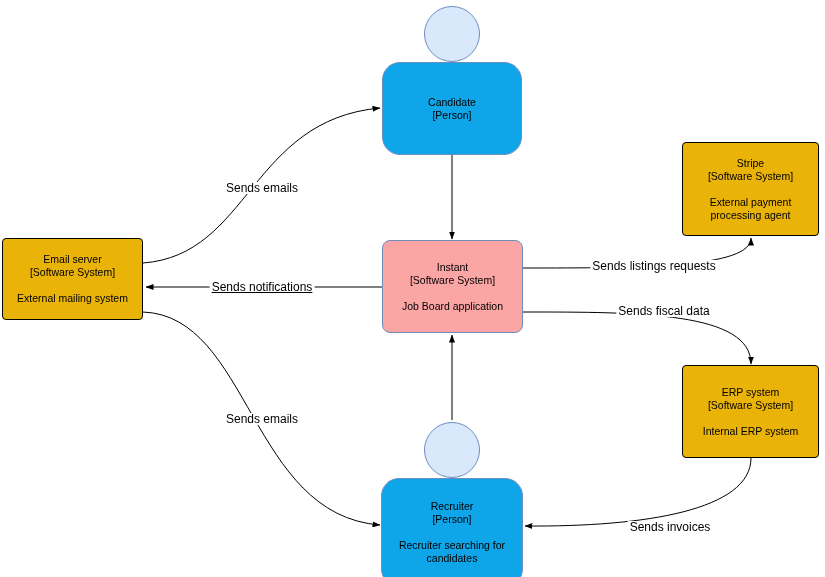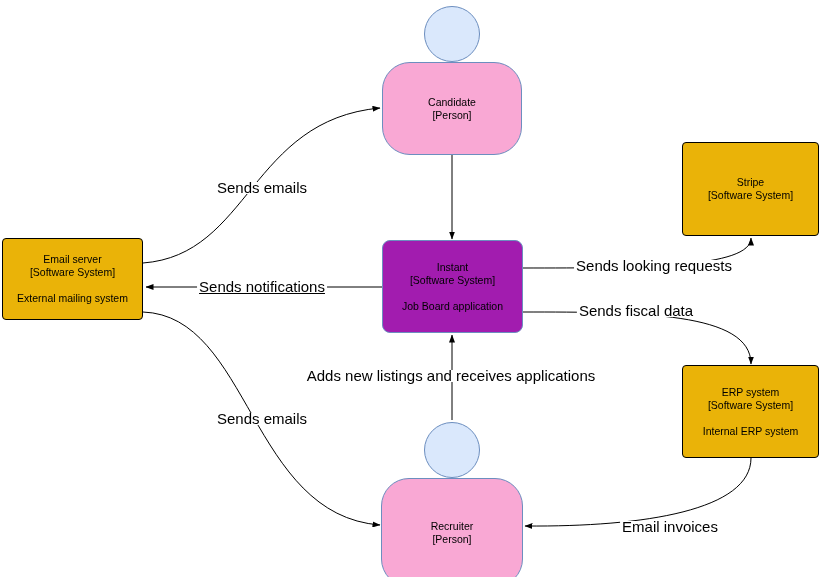--- a/index.html
+++ b/index.html
@@ -21,51 +21,51 @@
     flex-direction: column;
     align-items: center;
     justify-content: center;
     text-align: center;
     font-size: 10.5px;
     line-height: 13px;
     color: #000000;
     padding: 0 2px;
   }
   .person-body {
-    background: #f9a8d4;
+    background: #0ea5e9;
     border: 1px solid #6c8ebf;
-    border-radius: 28px;
+    border-radius: 18px;
   }
   .system-white {
     background: #eab308;
     border: 1px solid #000000;
     border-radius: 4px;
   }
   .system-blue {
-    background: #a21caf;
+    background: #fca5a5;
     border: 1px solid #6c8ebf;
     border-radius: 8px;
   }
   .head {
     position: absolute;
     width: 56px;
     height: 56px;
     border-radius: 50%;
     background: #dae8fc;
     border: 1px solid #6c8ebf;
     box-sizing: border-box;
   }
   .node-desc { margin-top: 13px; }
 
   .edge-label {
     position: absolute;
     transform: translate(-50%, -50%);
     background: #ffffff;
     color: #000000;
-    font-size: 15px;
+    font-size: 12px;
     line-height: 12px;
     white-space: nowrap;
     padding: 0 2px;
   }
 </style>
 </head>
 <body>
 
 <div class="canvas">
 
@@ -101,34 +101,35 @@
 
   <div class="node system-white" style="left:2px; top:238px; width:141px; height:82px;">
     <div>Email server</div>
     <div>[Software System]</div>
     <div class="node-desc">External mailing system</div>
   </div>
 
   <div class="node system-white" style="left:682px; top:142px; width:137px; height:94px;">
     <div>Stripe</div>
     <div>[Software System]</div>
+    <div class="node-desc">External payment processing agent</div>
   </div>
 
   <div class="node system-white" style="left:682px; top:365px; width:137px; height:93px;align-items:center;">
     <div>ERP system</div>
     <div>[Software System]</div>
     <div class="node-desc">Internal ERP system</div>
   </div>
 
   <div class="node person-body" style="left:381px; top:478px; width:142px; height:109px;">
     <div>Recruiter</div>
     <div>[Person]</div>
+    <div class="node-desc">Recruiter searching for candidates</div>
   </div>
 
   <div class="edge-label" style="left:262px; top:188px;">Sends emails</div>
   <div class="edge-label" style="left:262px; top:287px;text-decoration:underline;">Sends notifications</div>
-  <div class="edge-label" style="left:654px; top:266px;">Sends looking requests</div>
-  <div class="edge-label" style="left:636px; top:311px;">Sends fiscal data</div>
-  <div class="edge-label" style="left:451px; top:376px;">Adds new listings and receives applications</div>
+  <div class="edge-label" style="left:654px; top:266px;">Sends listings requests</div>
+  <div class="edge-label" style="left:664px; top:311px;">Sends fiscal data</div>
   <div class="edge-label" style="left:262px; top:419px;">Sends emails</div>
-  <div class="edge-label" style="left:670px; top:527px;">Email invoices</div>
+  <div class="edge-label" style="left:670px; top:527px;">Sends invoices</div>
 
 </div>
 
 </body></html>

